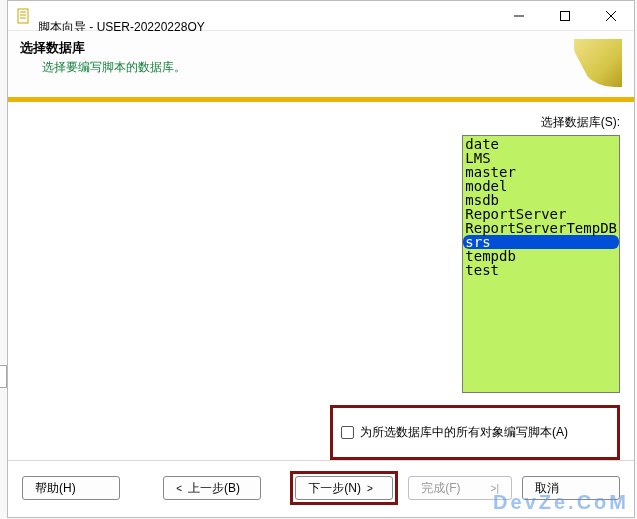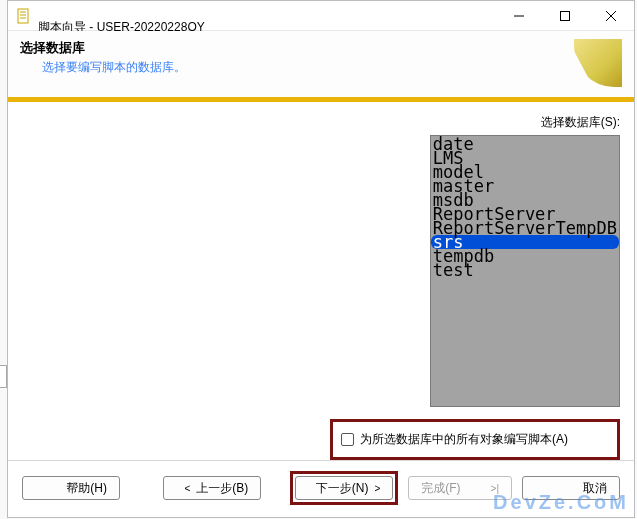--- a/index.html
+++ b/index.html
@@ -7,31 +7,31 @@
     .window { position: absolute; top: 0; left: 7px; width: 628px; height: 518px; background: #ffffff; border: 1px solid #bcbcbc; display: flex; flex-direction: column; }
     .titlebar { height: 30px; display: flex; align-items: center; padding-left: 8px; border-bottom: 1px solid #e8e8e8; }
     .title-icon { width: 16px; height: 16px; margin-right: 6px; display: inline-block; }
     .title-text { flex: 1; font-size: 12px; color: #000; margin-top: 24px; }
     .win-btns { display: flex; height: 100%; }
     .win-btn { width: 46px; display: flex; align-items: center; justify-content: center; cursor: pointer; }
     .win-btn svg { stroke: #000; stroke-width: 1; }
     .header { display: flex; border-bottom: 5px solid #eab308; background: #fdfdfd; padding: 8px 12px 10px 12px; }
     .header-text { flex: 1; }
     .header-title { font-weight: bold; font-size: 13px; margin-bottom: 2px; }
-    .header-sub { padding-left: 22px; font-size: 12px; color: #3b82f6; }
+    .header-sub { padding-left: 22px; font-size: 12px; color: #15803d; }
     .header-ribbon { width: 48px; height: 48px; background: linear-gradient(135deg,#efe085 0%,#d6c74a 60%,#b99f20 100%); border-radius: 0 0 0 40px; clip-path: polygon(0 0, 100% 0, 100% 100%, 40% 100%, 0 25%); }
     .content { flex: 1; padding: 12px 14px 0 14px; display: flex; flex-direction: column; align-items: flex-end; }
     .label-row { margin-bottom: 4px; }
-    .listbox { flex: 1; border: 1px solid #7a7a7a; background: #a3a3a3; overflow: auto; font-family: "SimSun","NSimSun",monospace; font-size: 17px; line-height: 14px; padding: 1px 0; }
+    .listbox { flex: 1; border: 1px solid #7a7a7a; background: #bef264; overflow: auto; font-family: "SimSun","NSimSun",monospace; font-size: 14px; line-height: 14px; padding: 1px 0; }
     .listbox .item { padding: 0 2px; cursor: default; white-space: pre; }
     .listbox .item.selected { background: #004fd6; color: #fff; border-radius: 6px; }
-    .checkbox-wrap { border: 3px solid #7a1212; margin-top: 12px; padding: 9px 8px; display: flex; align-items: center; gap: 6px; width: 290px; }
+    .checkbox-wrap { border: 3px solid #7a1212; margin-top: 12px; padding: 16px 8px; display: flex; align-items: center; gap: 6px; width: 290px; }
     .chk { width: 13px; height: 13px; border: 1px solid #555; border-radius: 2px; background: #fff; }
     .footer { border-top: 1px solid #d8d8d8; padding: 10px 14px 12px 14px; display: flex; align-items: center; gap: 10px; position: relative; }
-    .btn { height: 24px; min-width: 98px; padding: 0 12px; border: 1px solid #888; background: #fdfdfd; border-radius: 3px; display: inline-flex; align-items: center; justify-content: flex-end; cursor: pointer; position: relative; }
+    .btn { height: 24px; min-width: 98px; padding: 0 12px; border: 1px solid #888; background: #fdfdfd; border-radius: 3px; display: inline-flex; align-items: center; justify-content: flex-start; cursor: pointer; position: relative; }
     .btn .chev { margin-left: 6px; font-size: 10px; }
     .btn .chev-left { margin-right: 6px; font-size: 10px; }
     .btn.disabled { color: #9a9a9a; border-color: #c0c0c0; cursor: default; gap: 24px; }
     .spacer { flex: 1; }
     .highlight-box { border: 3px solid #7a1212; padding: 2px; display: inline-block; margin-left: 19px; }
     .watermark { position: absolute; right: 8px; bottom: 8px; color: rgba(80,145,230,0.55); font-family: Arial,sans-serif; font-weight: bold; letter-spacing: 2px; font-size: 20px; line-height: 18px; pointer-events: none; }
     .watermark .line2 { letter-spacing: 3px; }
     .left-strip { position: absolute; left: 0; top: 365px; width: 7px; height: 23px; background: #fff; border: 1px solid #a8a8a8; border-left: none; }
   </style>
 </head>
@@ -75,22 +75,22 @@
       <div class="header-sub">选择要编写脚本的数据库。</div>
     </div>
     <div class="header-ribbon"></div>
   </div>
 
   <div class="content">
     <div class="label-row">选择数据库(S):</div>
     <div class="listbox" id="dblist">
         <div class="item">date</div>
         <div class="item">LMS</div>
+        <div class="item">master</div>
         <div class="item">model</div>
-        <div class="item">master</div>
         <div class="item">msdb</div>
         <div class="item">ReportServer</div>
         <div class="item">ReportServerTempDB</div>
         <div class="item selected">srs</div>
         <div class="item">tempdb</div>
         <div class="item">test</div>
       </div>
     <div class="checkbox-wrap">
       <span class="chk"></span>
       <span>为所选数据库中的所有对象编写脚本(A)</span>

